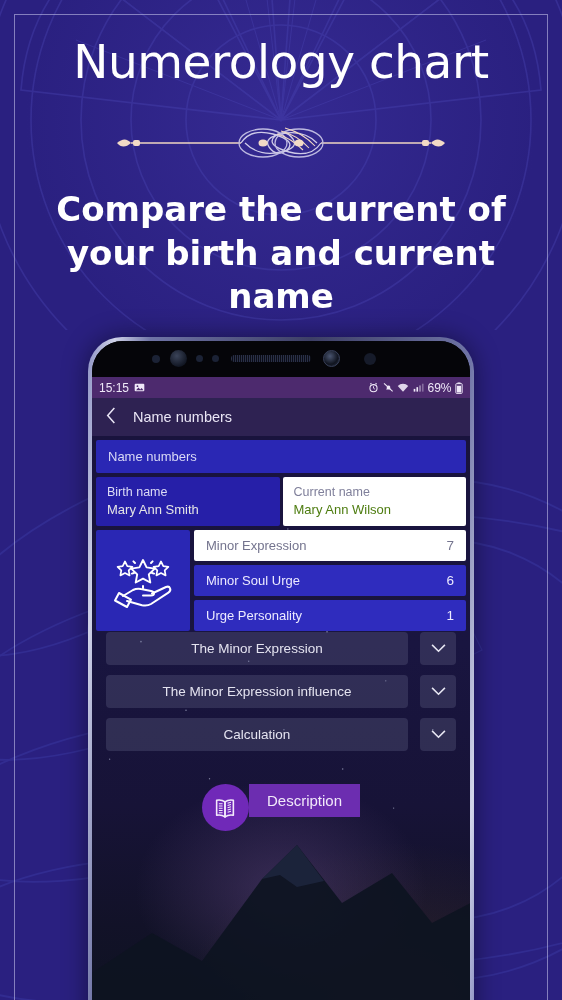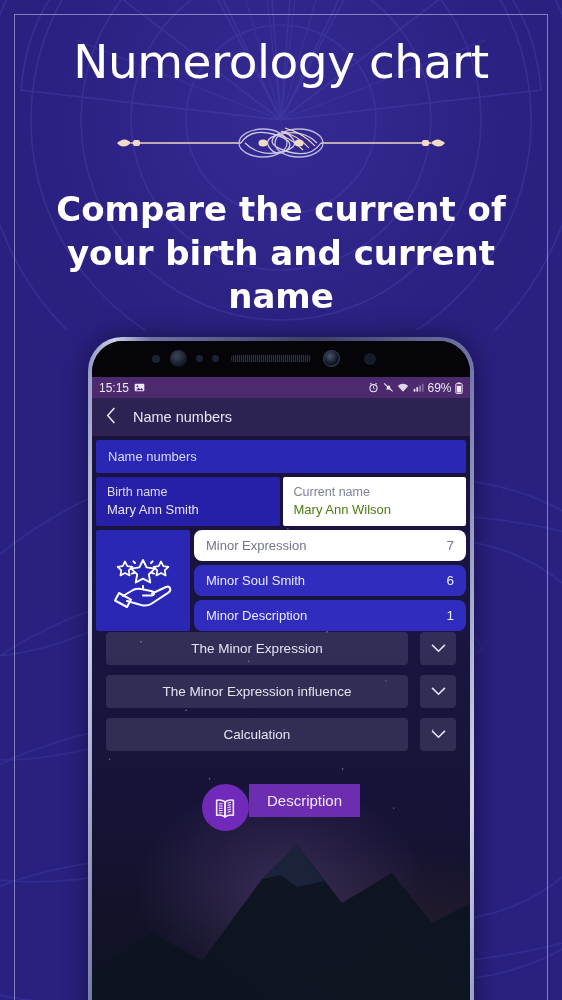--- a/index.html
+++ b/index.html
@@ -140,21 +140,21 @@
   .name-tab.sel .val { font-size:13px; color:#4d7c0f; }
 
   #numbers-block { display:flex; gap:4px; margin-top:4px; }
   #icon-card {
     width:94px; background:#2a27b4; border-radius:2px;
     display:flex; align-items:center; justify-content:center;
   }
   #num-rows { flex:1; display:flex; flex-direction:column; gap:4px; }
   .num-row {
     display:flex; align-items:center; justify-content:space-between;
-    padding:8px 12px; border-radius:8px; flex:1;
+    padding:8px 12px; border-radius:2px; flex:1;
   }
   .num-row.active { background:#ffffff; }
   .num-row.active .nr-lbl { color:#74748e; font-size:13px; }
   .num-row.active .nr-val { color:#74748e; font-size:13.5px; }
   .num-row.idle { background:#2f2cbe; }
   .num-row.idle .nr-lbl { color:#eceaff; font-size:13px; }
   .num-row.idle .nr-val { color:#eceaff; font-size:13.5px; }
 
   #accordions {
     position:absolute; left:14px; right:14px; top:196px;
@@ -408,25 +408,25 @@
               <path d="M10 46 l-4 7.5 l12 6.5 l4 -7.4 z"></path>
             </g>
           </svg>
         </div>
         <div id="num-rows">
           <div class="num-row active">
             <span class="nr-lbl">Minor Expression</span>
             <span class="nr-val">7</span>
           </div>
           <div class="num-row idle">
-            <span class="nr-lbl">Minor Soul Smith</span>
+            <span class="nr-lbl">Minor Soul Urge</span>
             <span class="nr-val">6</span>
           </div>
           <div class="num-row idle">
-            <span class="nr-lbl">Minor Description</span>
+            <span class="nr-lbl">Urge Personality</span>
             <span class="nr-val">1</span>
           </div>
         </div>
       </div>
     </div>
 
     <div id="accordions">
       <div class="acc-row">
         <div class="acc-main">The Minor Expression</div>
         <div class="acc-btn">

